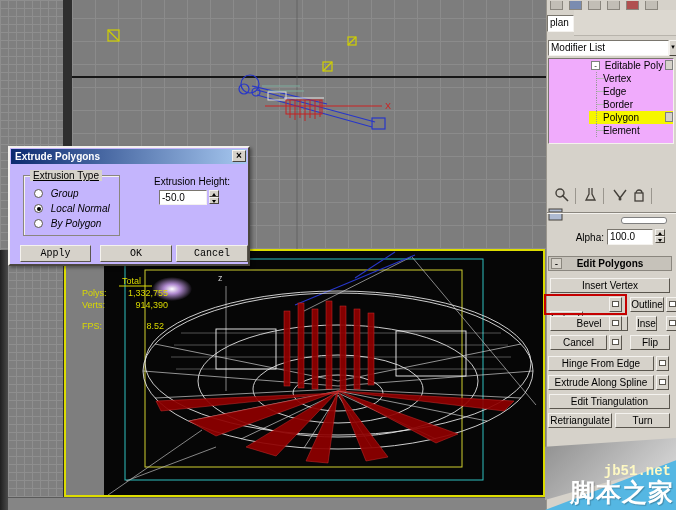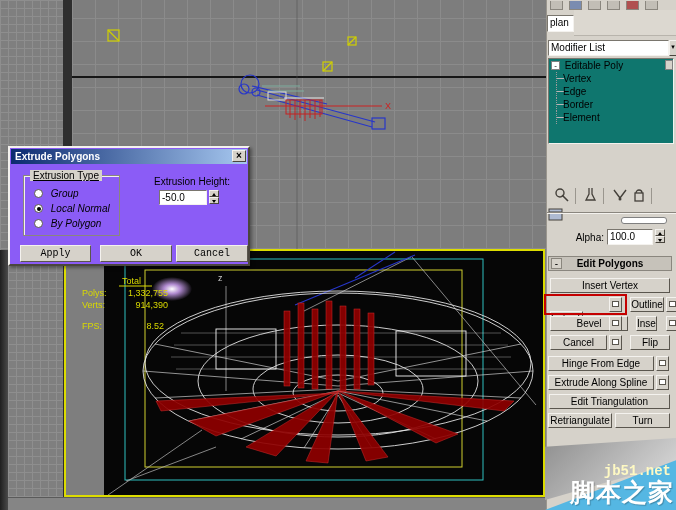--- a/index.html
+++ b/index.html
@@ -30,22 +30,22 @@
   .panel .abs { position:absolute; }
   .tbfrag { position:absolute; left:0; top:0; width:130px; height:12px; background:#d6d2ca; }
   .tbfrag span { display:inline-block; width:13px; height:9px; margin:1px 3px 0 3px;
     background:#c2beb6; border:1px solid #8a867e; border-top:none; vertical-align:top; }
   .tbfrag span.red { background:#b05050; }
   .tbfrag span.blue { background:#7a8cb0; }
   .field { background:#fff; border:1px solid; border-color:#7a766e #f4f2ee #f4f2ee #7a766e;
     font-size:10px; padding:1px 2px; overflow:hidden; white-space:nowrap; }
   .combo-btn { background:#d6d2ca; border:1px solid; border-color:#f4f2ee #4a463e #4a463e #f4f2ee;
     font-size:7px; text-align:center; line-height:12px; }
-  .stack { background:#0f766e; border:1px solid; border-color:#7a766e #f4f2ee #f4f2ee #7a766e;
-    font-size:10px; overflow:hidden; }
+  .stack { background:#f0abfc; border:1px solid; border-color:#7a766e #f4f2ee #f4f2ee #7a766e;
+    font-size:10px; overflow:hidden;padding-left:40px; }
   .stack .row { position:relative; height:13px; line-height:13px; white-space:nowrap; }
   .stack .child { padding-left:14px; background:
       linear-gradient(#b8b8b8 0 0) 7px 6px/8px 1px no-repeat; }
   .stack .child::before { content:""; position:absolute; left:7px; top:0; bottom:0;
     border-left:1px dotted #9a9a9a; }
   .stack .sel { background:#f6f600; }
   .stack .sideBox { position:absolute; right:0; top:1px; width:8px; height:10px;
     background:#d6d2ca; border:1px solid #808080; }
   .expander { display:inline-block; width:9px; height:9px; line-height:7px; text-align:center;
     border:1px solid #808080; background:#fff; font-size:8px; margin:2px 2px 0 2px; vertical-align:top; }
@@ -85,21 +85,21 @@
     clip-path:polygon(0 12%, 100% 0, 100% 34%, 0 86%); }
   .wm .blueTri { position:absolute; inset:0; background:#55b7e3;
     clip-path:polygon(0 100%, 100% 31%, 100% 100%); }
   .wm .site { position:absolute; right:5px; top:25px; color:#fef9c3; font-weight:bold;
     font-size:14px; font-family:"Liberation Mono", monospace; }
   .wm .name { position:absolute; right:2px; bottom:1px; color:#fff; font-weight:bold;
     font-size:25px; letter-spacing:1px; text-shadow:1px 1px 1px rgba(0,0,0,.25); }
 
   
   .dlg { position:absolute; left:8px; top:146px; width:242px; height:120px;
-    background:#8b5cf6; border:2px solid; border-color:#f4f2ee #4a463e #4a463e #f4f2ee;
+    background:#c4b5fd; border:2px solid; border-color:#f4f2ee #4a463e #4a463e #f4f2ee;
     box-shadow:2px 2px 3px rgba(0,0,0,.35); z-index:10; }
   .dlg .title { position:absolute; left:1px; top:1px; right:1px; height:15px;
     background:linear-gradient(90deg,#0b2a70,#a7c8f0); color:#fff; font-weight:bold;
     font-size:10px; line-height:15px; padding-left:4px; }
   .dlg .close { position:absolute; right:2px; top:2px; width:14px; height:12px;
     background:#d6d2ca; border:1px solid; border-color:#f4f2ee #4a463e #4a463e #f4f2ee;
     line-height:9px; text-align:center; font-size:10px; font-weight:bold; }
   .groupbox { position:absolute; left:13px; top:27px; width:97px; height:61px;
     border:1px solid #8a867e; box-shadow:inset 1px 1px 0 #f4f2ee; }
   .groupbox .cap { position:absolute; left:6px; top:-6px; background:#d6d2ca; padding:0 3px;text-decoration:underline; }
@@ -268,20 +268,24 @@
 
     <div class="stack abs" style="left:1px;top:58px;width:126px;height:86px">
       <div class="row">
         <span class="expander">-</span>
         <span>Editable Poly</span>
         <span class="sideBox"></span>
       </div>
       <div class="row child"><span>Vertex</span></div>
       <div class="row child"><span>Edge</span></div>
       <div class="row child"><span>Border</span></div>
+      <div class="row child sel">
+        <span>Polygon</span>
+        <span class="sideBox"></span>
+      </div>
       <div class="row child"><span>Element</span></div>
     </div>
 
     <div class="stkIcons">
       <svg width="18" height="18" style="margin-left:6px">
         <circle cx="7" cy="7" r="4" fill="none" stroke="#44403a" stroke-width="1.4"></circle>
         <line x1="9" y1="9" x2="15" y2="15" stroke="#44403a" stroke-width="1.6"></line>
       </svg><span class="sep"></span>
       <svg width="16" height="18">
         <path d="M6,2 L6,8 L3,14 L12,14 L9,8 L9,2" fill="none" stroke="#44403a" stroke-width="1.3"></path>

